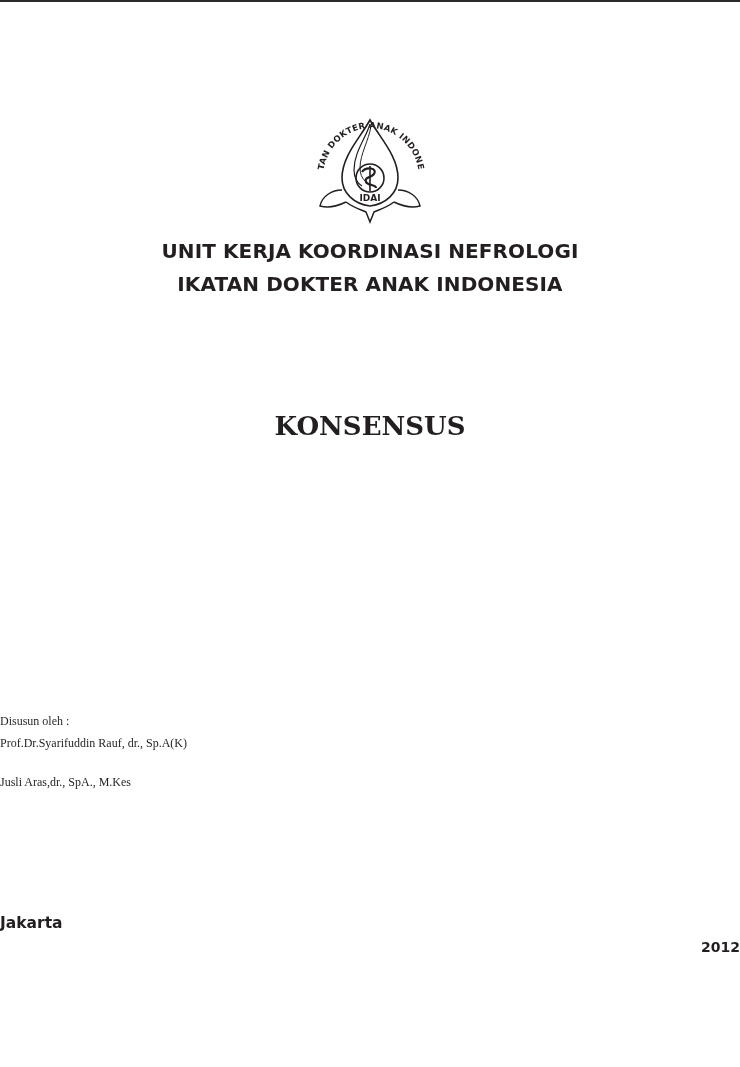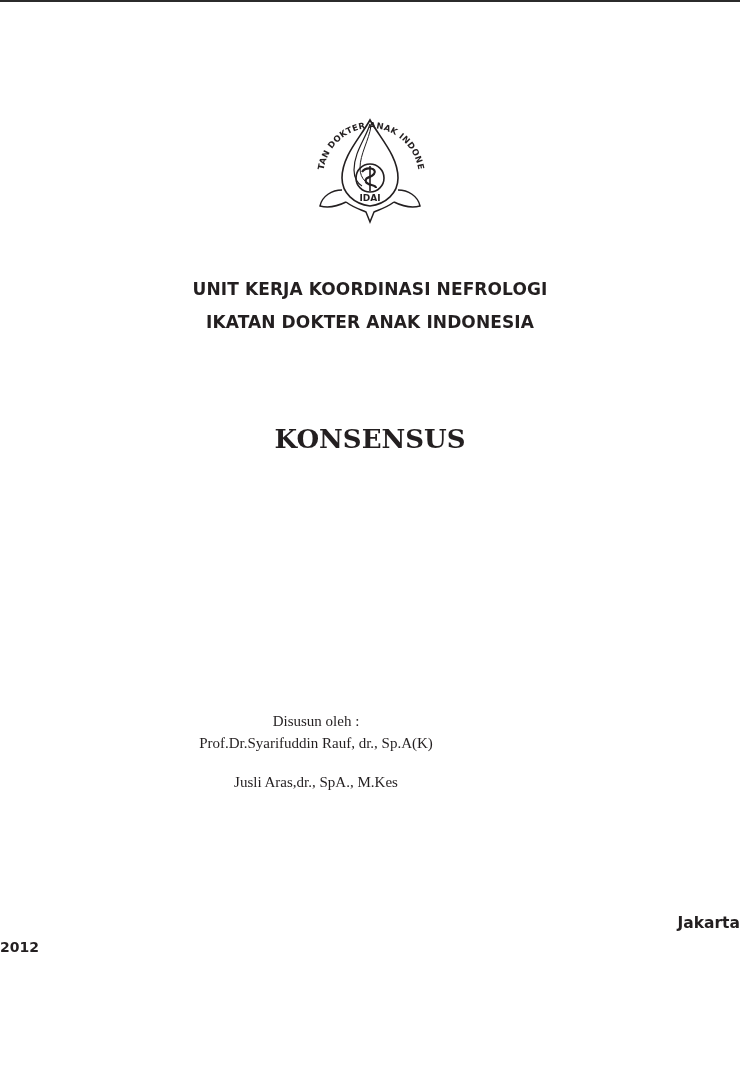--- a/index.html
+++ b/index.html
@@ -26,66 +26,64 @@
       top: 98px;
       width: 120px;
       height: 130px;
     }
     .org {
       position: absolute;
       left: 0; width: 740px;
       text-align: center;
       font-family: "DejaVu Sans", sans-serif;
       font-weight: bold;
-      font-size: 17px;
+      font-size: 20px;
       letter-spacing: 0.1px;
       color: #231f20;
-      margin-top: 40px;
     }
     .org-1 { top: 239px; }
     .org-2 { top: 272px; }
     .title {
       position: absolute;
       left: 0; width: 740px;
       top: 408px;
       text-align: center;
       font-family: "DejaVu Serif", serif;
       font-weight: bold;
       font-size: 26px;
       line-height: 36px;
       color: #231f20;
-      margin-top: 13px;
     }
     .title div { white-space: nowrap; }
     .authors {
       position: absolute;
       left: 0; width: 632px;
       top: 710px;
-      text-align: center;
+      text-align: left;
       font-family: "Liberation Serif", serif;
-      font-size: 15px;
+      font-size: 12px;
       line-height: 22px;
       color: #231f20;
     }
     .authors .gap { margin-top: 17px; }
     .place {
       position: absolute;
       left: 0; width: 740px;
       top: 914px;
-      text-align: right;
+      text-align: left;
       font-family: "DejaVu Sans", sans-serif;
       font-weight: bold;
       font-size: 15.5px;
       color: #231f20;
     }
     .year {
       position: absolute;
       left: 0; width: 740px;
       top: 939px;
-      text-align: left;
+      text-align: right;
       font-family: "DejaVu Sans", sans-serif;
       font-weight: bold;
       font-size: 14px;
       color: #231f20;
     }
   </style>
 </head>
 <body>
 
 <div class="top-rule"></div>

